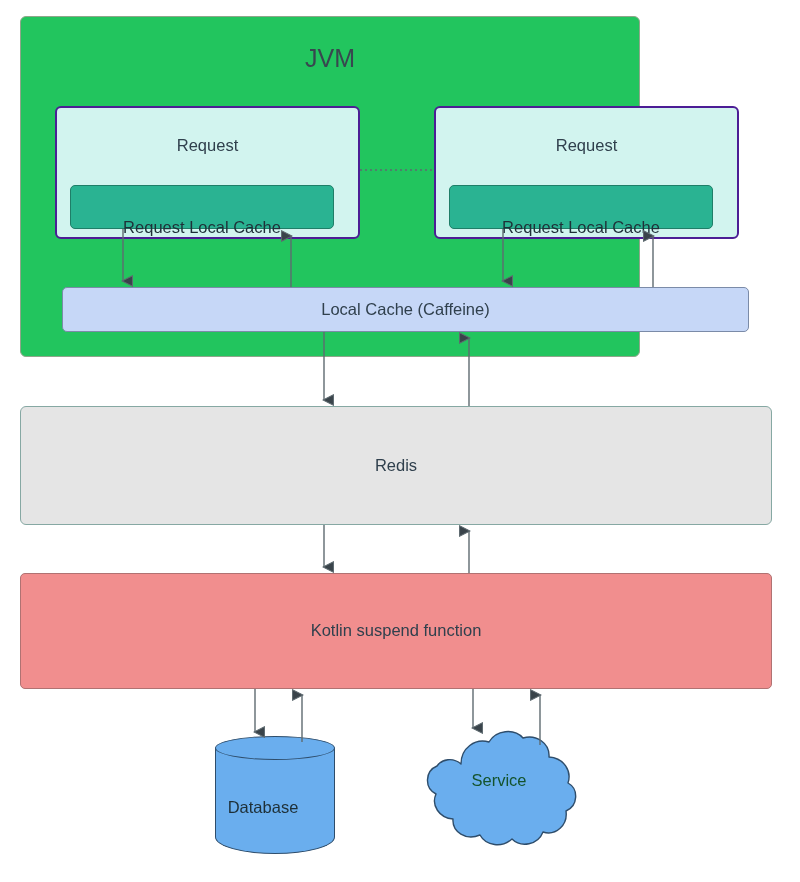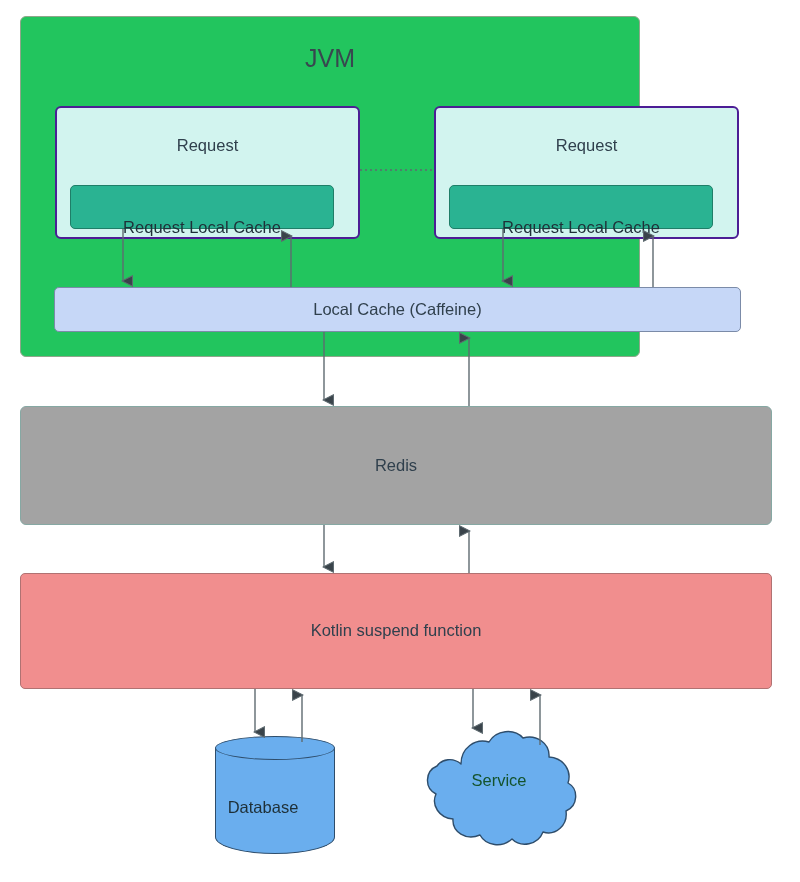--- a/index.html
+++ b/index.html
@@ -82,37 +82,37 @@
   .request-cache .node-label {
     font-size: 16.5px;
     color: #1e3038;
     margin-top: 41px;
   }
   #request-cache-1 { left: 70px; }
   #request-cache-2 { left: 449px; }
 
   
   #local-cache {
-    left: 54px;
+    left: 62px;
     top: 287px;
     width: 687px;
     height: 45px;
     background: #c6d7f7;
     border: 1px solid #7b8ba8;
     border-radius: 5px;
   }
   #local-cache .node-label { font-size: 16.5px; }
 
   
   #redis {
     left: 20px;
     top: 406px;
     width: 752px;
     height: 119px;
-    background: #a3a3a3;
+    background: #e5e5e5;
     border: 1px solid #86a8a3;
     border-radius: 6px;
   }
   #redis .node-label { font-size: 16.5px; }
 
   
   #kotlin-suspend {
     left: 20px;
     top: 573px;
     width: 752px;

